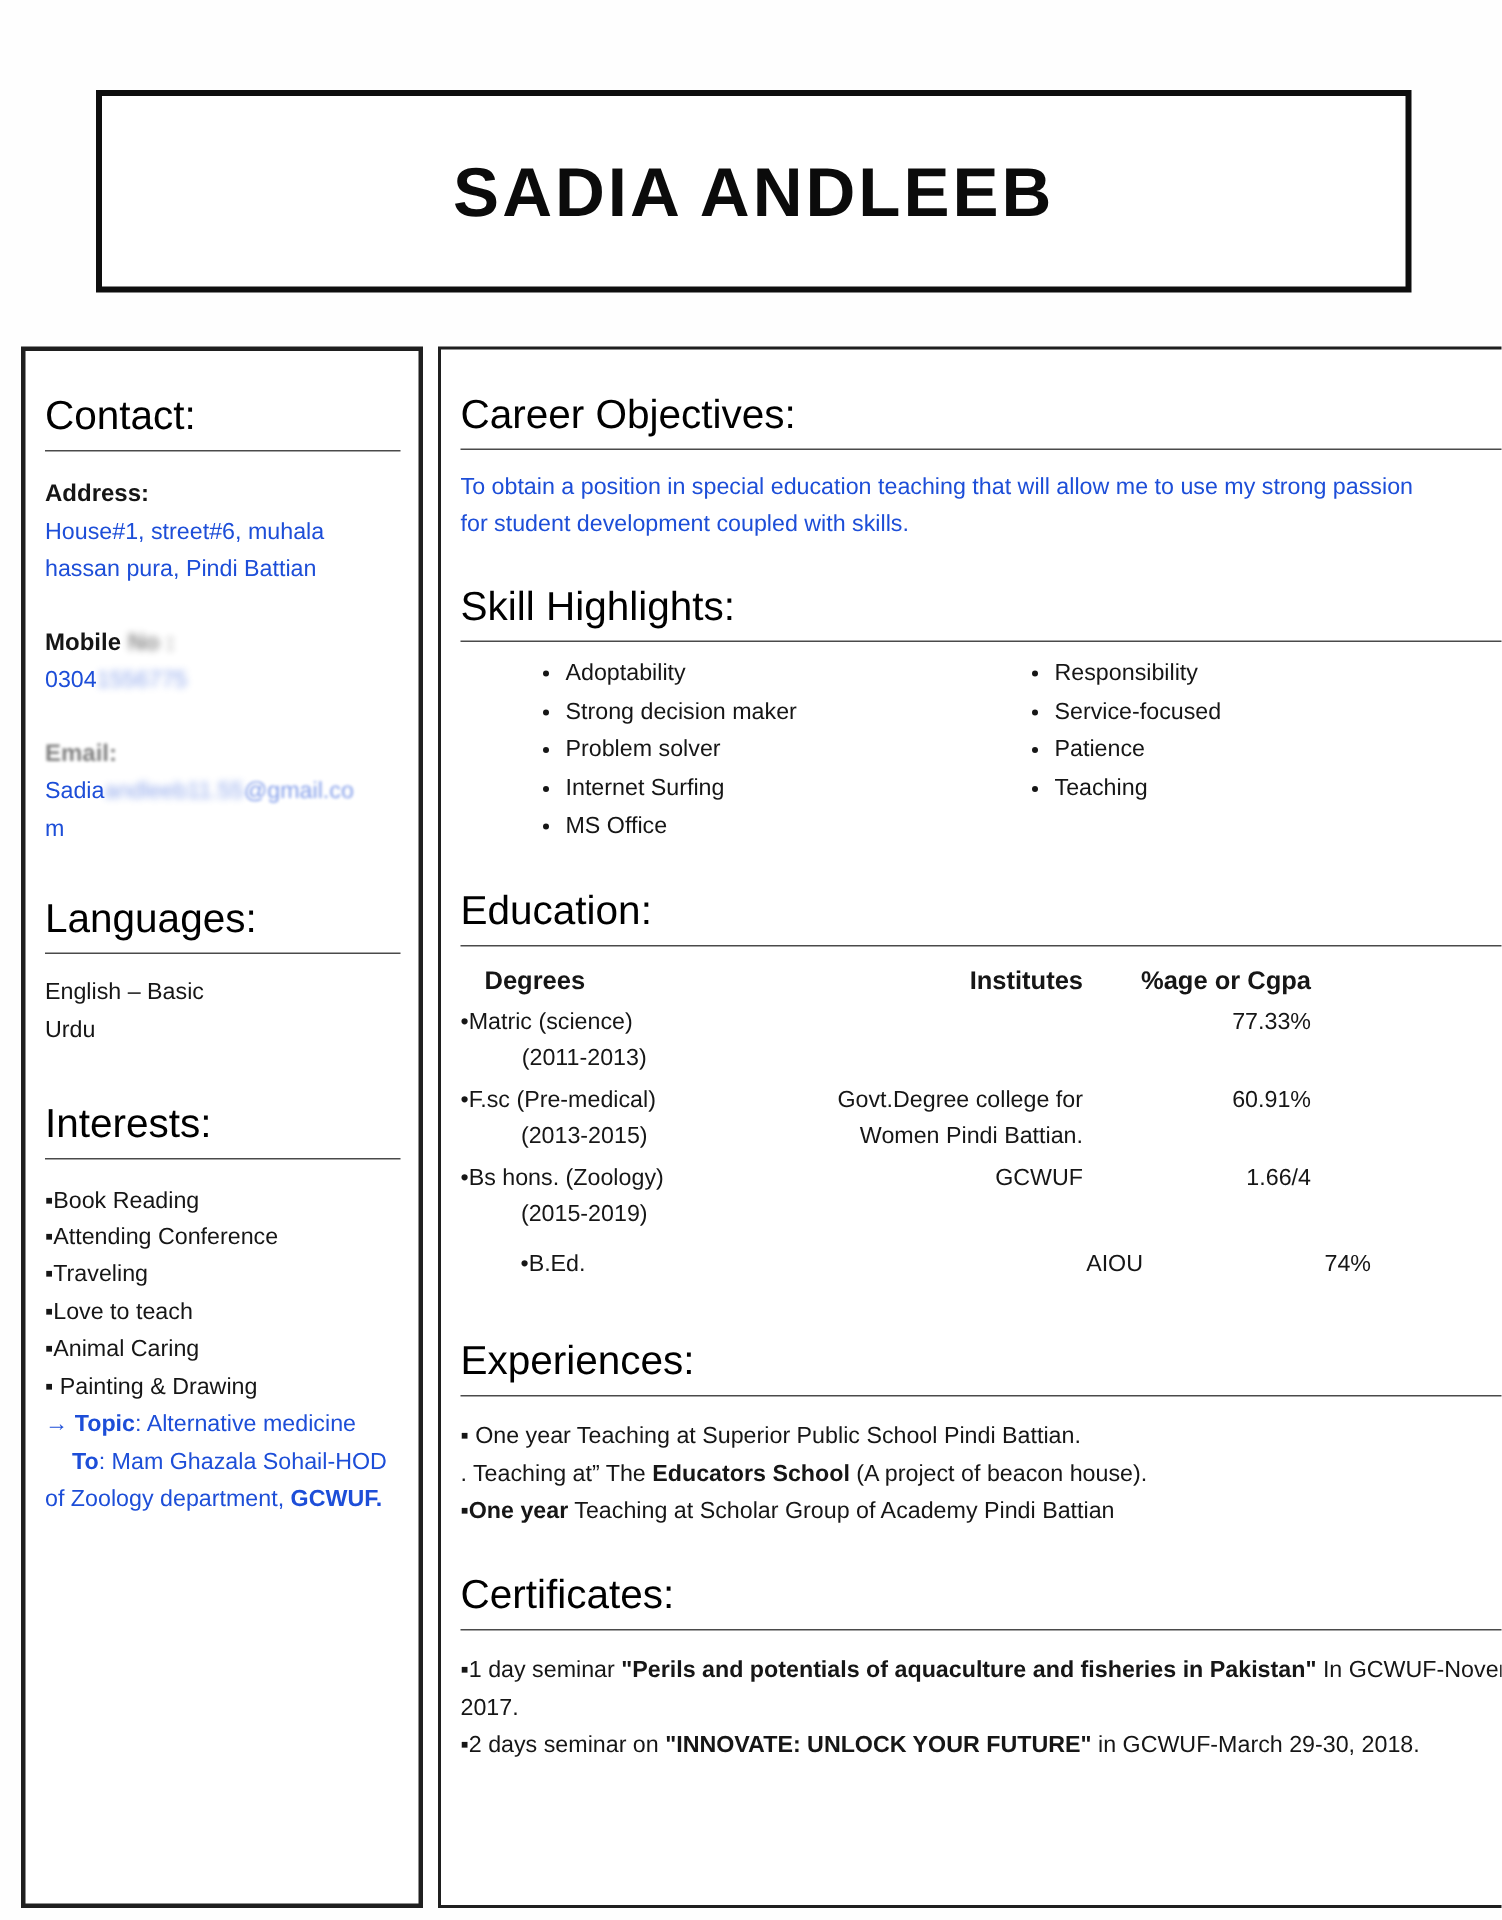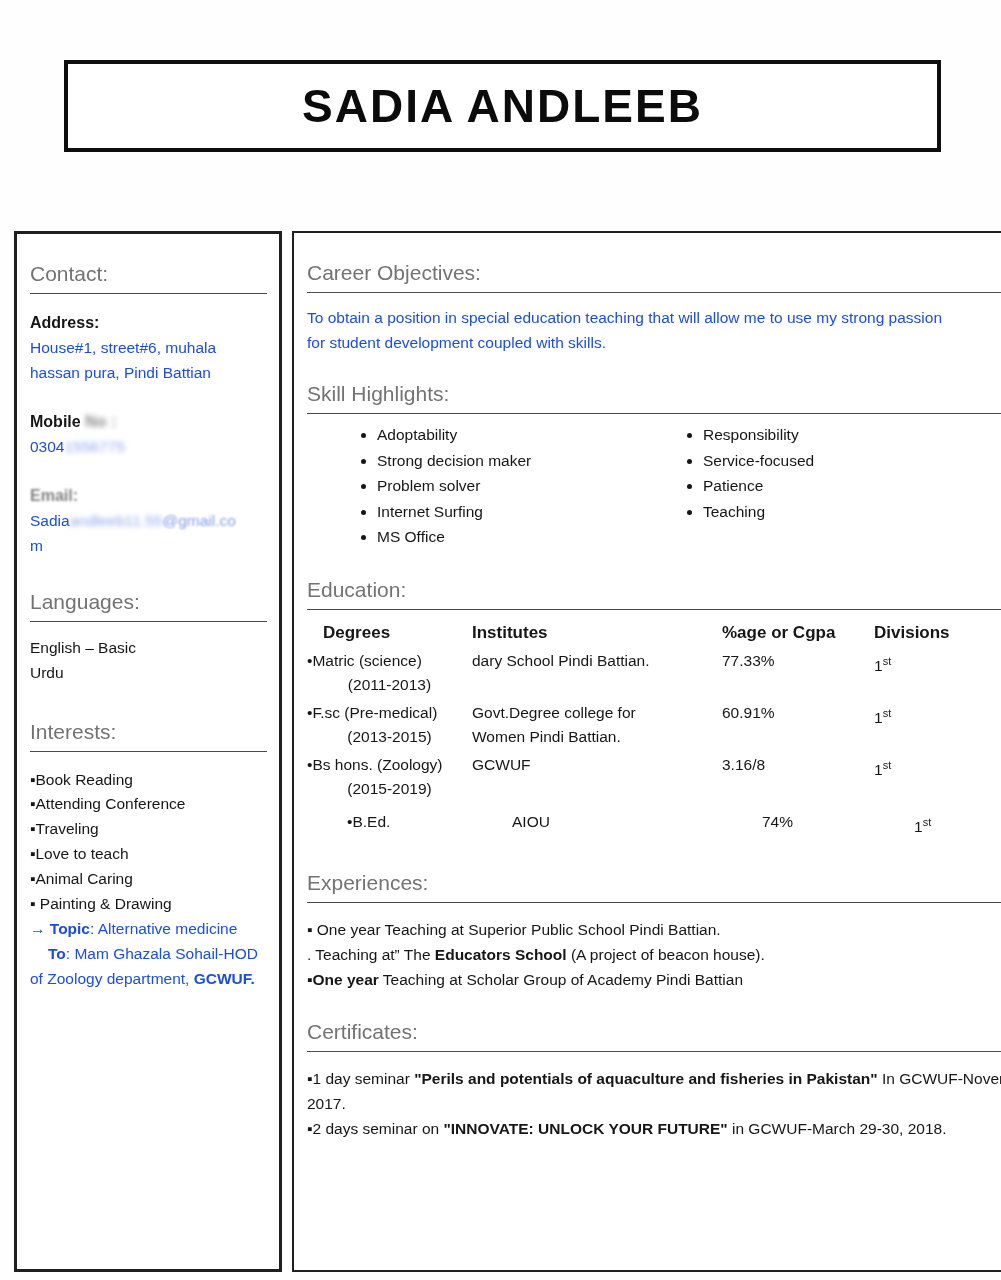--- a/index.html
+++ b/index.html
@@ -6,42 +6,42 @@
   html,body { background:#ffffff; }
   body {
     width:1001px; height:1280px; position:relative;
     font-family:"Liberation Sans", sans-serif;
     color:#161616;
   }
   .page { position:absolute; inset:0; background:#fefefe; }
 
   
   .title-box {
-    position:absolute; left:64px; top:60px; width:877px; height:92px;
+    position:absolute; left:64px; top:60px; width:877px; height:135px;
     border:4px solid #0e0e0e; background:#fff;
     display:flex; align-items:center; justify-content:center;
   }
   .title-text {
     font-size:46px; font-weight:800; letter-spacing:2px; color:#0b0b0b;
   }
 
   
   .col-left {
     position:absolute; left:14px; top:231px; width:268px; height:1041px;
     border:3px solid #1f1f1f; background:#fff;
     padding:28px 12px 16px 13px;
   }
   .col-right {
     position:absolute; left:292px; top:231px; width:804px; height:1041px;
     border:2px solid #1f1f1f; background:#fff;
     padding:28px 14px 16px 13px;
   }
 
   .heading {
-    font-size:21px; font-weight:400; color:#737373;
+    font-size:27px; font-weight:400; color:#000000;
     padding-bottom:7px; border-bottom:1.5px solid #4a4a4a;
   }
   .body-text { font-size:15.5px; line-height:25px; color:#1d4ed8; }
   .bold { font-weight:bold; }
 
   .redacted { filter:blur(2.5px); opacity:.5; }
   .faded { opacity:.55; filter:blur(1px); }
 
   
   .contact-heading { margin-bottom:16px; }
@@ -62,21 +62,21 @@
   .skills-cols li { font-size:15.5px; line-height:25.5px; }
   .skills-left { flex:0 0 330px; padding-left:70px; }
   .skills-right { flex:1; padding-left:66px; }
 
   .education-heading { margin-top:28px; margin-bottom:10px; }
   .edu-table { margin-top:4px; }
   .edu-row { display:grid; grid-template-columns:165px 250px 152px 1fr; margin-bottom:3px; }
   .edu-row .cell { font-size:15.5px; line-height:24.5px; }
   .edu-head .cell { font-size:17px; font-weight:bold; line-height:26px; }
   .edu-head .c1 { padding-left:16px; }
-  .c2,.c3,.c4 { text-align:left; }
+  .c2,.c3,.c4 { text-align:right; }
   .deg-line2 { text-align:center; }
   .row-last { margin-top:8px;margin-left:40px; }
   sup.sup { font-size:11px; }
 
   .experiences-heading { margin-top:32px; margin-bottom:14px; }
   .exp-line { font-size:15.5px; line-height:25px; }
 
   .certificates-heading { margin-top:28px; margin-bottom:14px; }
   .cert-line { font-size:15.5px; line-height:25px; }
 </style>
@@ -167,21 +167,20 @@
           <div class="cell c3">%age or Cgpa</div>
           <div class="cell c4">Divisions</div>
         </div>
 
         <div class="edu-row">
           <div class="cell c1">
               <div>•Matric (science)</div>
               <div class="deg-line2">(2011-2013)</div>
             </div>
           <div class="cell c2">
-              <div>dary School Pindi Battian.</div>
             </div>
           <div class="cell c3">77.33%</div>
           <div class="cell c4"><span>1</span><sup class="sup">st</sup></div>
         </div>
 
         <div class="edu-row">
           <div class="cell c1">
               <div>•F.sc (Pre-medical)</div>
               <div class="deg-line2">(2013-2015)</div>
             </div>
@@ -194,21 +193,21 @@
         </div>
 
         <div class="edu-row">
           <div class="cell c1">
               <div>•Bs hons. (Zoology)</div>
               <div class="deg-line2">(2015-2019)</div>
             </div>
           <div class="cell c2">
               <div>GCWUF</div>
             </div>
-          <div class="cell c3">3.16/8</div>
+          <div class="cell c3">1.66/4</div>
           <div class="cell c4"><span>1</span><sup class="sup">st</sup></div>
         </div>
 
         <div class="edu-row row-last">
           <div class="cell c1">
               <div>•B.Ed.</div>
             </div>
           <div class="cell c2">
               <div>AIOU</div>
             </div>

